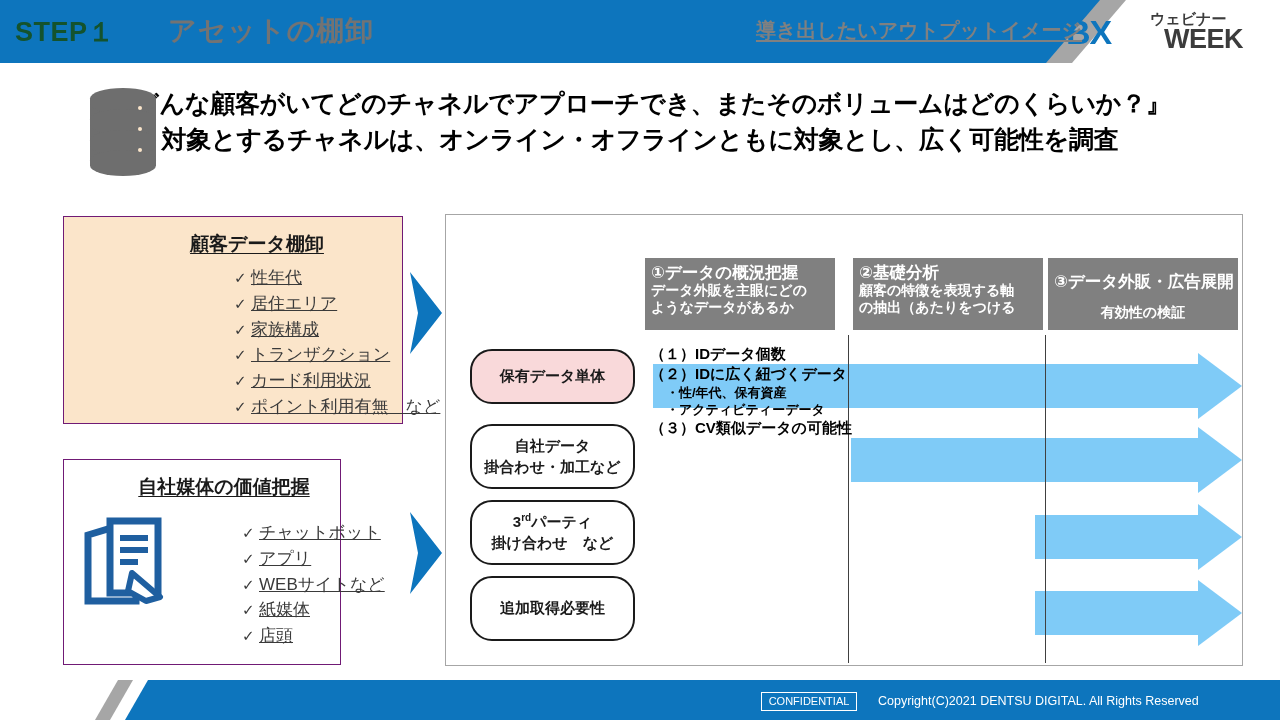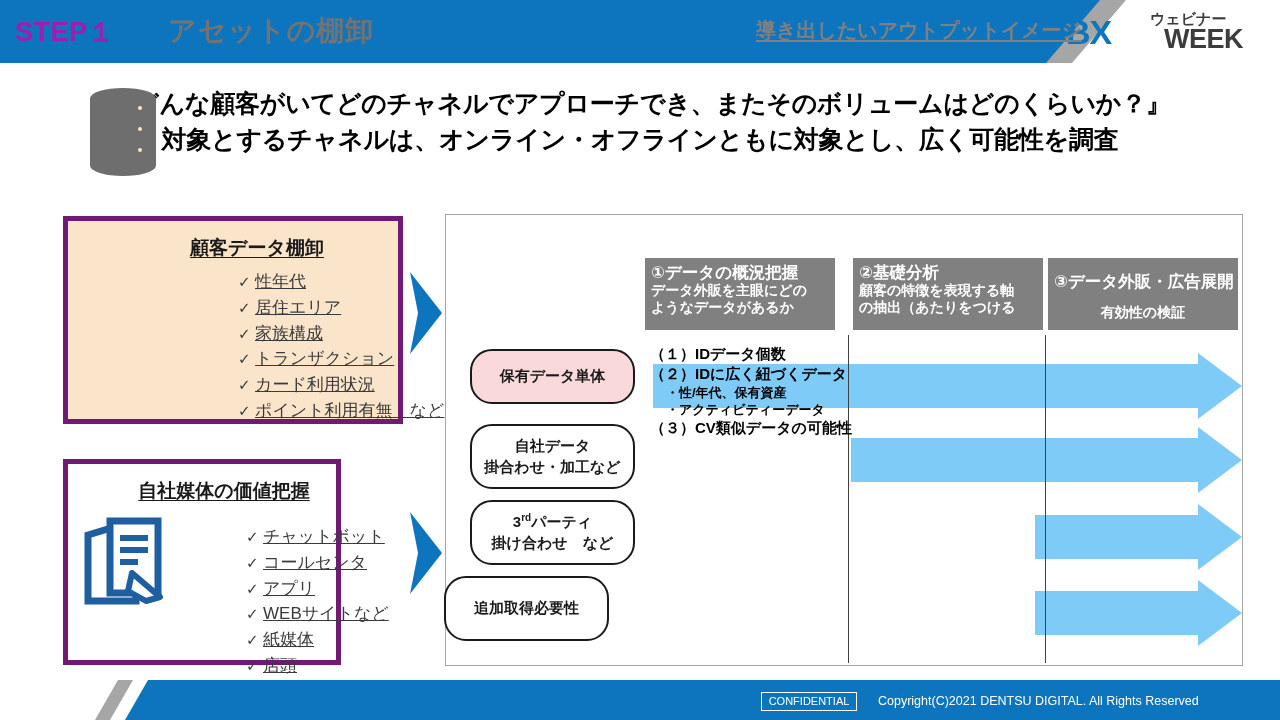--- a/index.html
+++ b/index.html
@@ -21,21 +21,21 @@
     background:#0d75bd;
     clip-path:polygon(0 0, 1110px 0, 1056px 63px, 0 63px);
   }
   .header-slash{
     position:absolute;left:0;top:0;width:1130px;height:63px;
     clip-path:polygon(1100px 0, 1126px 0, 1072px 63px, 1046px 63px);
     background:#a6a6a6;
   }
   .header-step{
     position:absolute;left:15px;top:14px;
-    color:#a21caf;font-size:27px;font-weight:bold;letter-spacing:0.5px;
+    color:#14532d;font-size:27px;font-weight:bold;letter-spacing:0.5px;
     white-space:nowrap;
   }
   .header-title{
     position:absolute;left:168px;top:12px;
     color:#737373;font-size:28px;font-weight:bold;letter-spacing:1px;
     white-space:nowrap;
   }
 
   
   .logo{
@@ -64,21 +64,21 @@
   
   .lead{
     position:absolute;left:0;top:86px;width:1280px;
     text-align:center;
     color:#000000;font-size:25px;font-weight:bold;line-height:1.42;
     letter-spacing:-0.2px;
   }
 
   
   .card{
-    position:absolute;border:5px solid #701a75;box-sizing:border-box;
+    position:absolute;border:1px solid #701a75;box-sizing:border-box;
   }
   #card-customer{
     left:63px;top:216px;width:340px;height:208px;
     background:#fbe5ca;
   }
   #card-media{
     left:63px;top:459px;width:278px;height:206px;
     background:#ffffff;
   }
   .card-title{
@@ -153,21 +153,21 @@
   .stagebox{
     position:absolute;width:165px;
     border:2.5px solid #1a1a1a;border-radius:22px;box-sizing:border-box;
     background:#ffffff;
     display:flex;align-items:center;justify-content:center;text-align:center;
     font-size:15px;font-weight:bold;color:#1a1a1a;line-height:1.38;
   }
   #stage-1{left:470px;top:349px;height:55px;background:#f9d9da;}
   #stage-2{left:470px;top:424px;height:65px;}
   #stage-3{left:470px;top:500px;height:65px;}
-  #stage-4{left:444px;top:576px;height:65px;}
+  #stage-4{left:470px;top:576px;height:65px;}
   .sup{font-size:10px;vertical-align:super;}
 
   
   .numlist{
     position:absolute;left:650px;top:344px;
     font-size:15px;font-weight:bold;color:#000000;line-height:1.33;
     white-space:nowrap;z-index:4;
   }
   .numlist .sub{font-size:13px;padding-left:16px;}
 
@@ -228,21 +228,20 @@
   <div class="db-seg" style="top:62px;"></div>
   <div class="db-dot" style="top:18px;"></div>
   <div class="db-dot" style="top:39px;"></div>
   <div class="db-dot" style="top:60px;"></div>
 </div>
 
 <div class="card" id="card-media">
   <div class="card-title">自社媒体の価値把握</div>
   <ul class="card-list">
     <li><span class="tick">✓</span><span>チャットボット</span></li>
-    <li><span class="tick">✓</span><span>コールセンタ</span></li>
     <li><span class="tick">✓</span><span>アプリ</span></li>
     <li><span class="tick">✓</span><span>WEBサイトなど</span></li>
     <li><span class="tick">✓</span><span>紙媒体</span></li>
     <li><span class="tick">✓</span><span>店頭</span></li>
   </ul>
 </div>
 <svg class="doc-icon" viewBox="0 0 88 104">
   <path d="M4 30 L4 96 L52 96 L52 24 L24 24 Z" fill="none" stroke="#1f5fa0" stroke-width="7"></path>
   <path d="M26 16 L26 88 L74 88 L74 16 Z" fill="#ffffff" stroke="#1f5fa0" stroke-width="7"></path>
   <rect x="36" y="30" width="28" height="6" fill="#1f5fa0"></rect>

